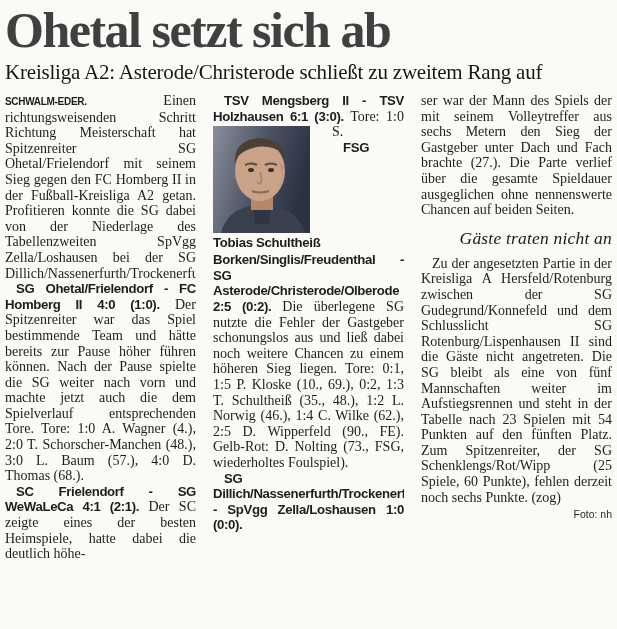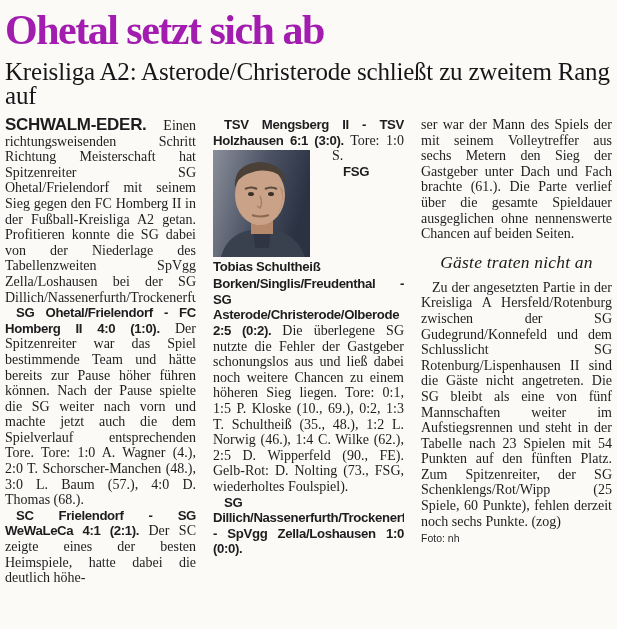--- a/index.html
+++ b/index.html
@@ -5,65 +5,65 @@
   html,body{margin:0;padding:0;}
   body{
     width:617px;height:629px;overflow:hidden;
     background:#fbfaf6;color:#1d1d1f;
     font-family:"Liberation Serif", serif;
     -webkit-font-smoothing:antialiased;
   }
   .page{padding:3px 5px 0 5px;}
   .headline{
     font-family:"Liberation Serif", serif;
-    font-size:42px;line-height:54px;font-weight:bold;
-    letter-spacing:-1.5px;margin:0 0 3px 0;color:#a21caf;
+    font-size:50px;line-height:54px;font-weight:bold;
+    letter-spacing:-1.5px;margin:0 0 3px 0;color:#404040;
   }
   .subheadline{
     font-family:"Liberation Serif", serif;
-    font-size:25px;line-height:24px;font-weight:normal;
+    font-size:21px;line-height:24px;font-weight:normal;
     margin:0 0 9px 0;color:#17171a;letter-spacing:-0.2px;
   }
   .columns{
     display:flex;gap:17px;height:533px;overflow:hidden;
   }
   .col{
     flex:1 1 0;min-width:0;overflow:hidden;
     font-size:14px;line-height:15.6px;text-align:justify;
   }
   .col p{margin:0;}
   p.indent{text-indent:11px;}
   .lead-in{
     font-family:"Liberation Sans", sans-serif;
-    font-weight:bold;font-size:17px;letter-spacing:-0.3px;margin-top:23px;
+    font-weight:bold;font-size:10px;letter-spacing:-0.3px;margin-top:23px;
   }
   .match-head{
     font-family:"Liberation Sans", sans-serif;
     font-weight:bold;font-size:13.2px;letter-spacing:-0.35px;
   }
   .photo-wrap{
     float:left;width:111px;margin:2px 8px 2px 0;
     display:block;text-indent:0;
   }
   .photo-frame{display:block;width:97px;height:107px;}
   .photo-caption{
     display:block;
     font-family:"Liberation Sans", sans-serif;
     font-weight:bold;font-size:13.2px;line-height:15px;
     padding-top:2px;text-align:left;letter-spacing:-0.3px;
   }
   .crosshead{
     font-family:"Liberation Serif", serif;
     font-style:italic;font-size:17.5px;line-height:20px;
-    font-weight:normal;margin:10px 0 8px 0;text-align:center;
+    font-weight:normal;margin:10px 0 8px 0;text-align:right;
     letter-spacing:0.2px;color:#1a1a1c;
   }
   .photo-credit{
     font-family:"Liberation Sans", sans-serif;
-    font-size:10.5px;line-height:13px;
+    font-size:10.5px;line-height:13px;text-align:right;
     margin-top:3px;color:#2a2a2c;
   }
 </style>
 </head>
 <body>
 
 <div class="page">
 
   <h1 class="headline">Ohetal setzt sich ab</h1>
   <h2 class="subheadline">Kreisliga A2: Asterode/Christerode schließt zu zweitem Rang auf</h2>
@@ -110,20 +110,20 @@
             <path d="M66 36 Q73 48 64 66 Q71 54 70 40 Z" fill="#a87f64" opacity="0.55"></path>
           </svg>
           <span class="photo-caption">Tobias Schultheiß</span>
         </span>
       </p>
       <p class="indent"><span class="match-head">FSG Borken/Singlis/Freudenthal - SG Asterode/Christerode/Olberode 2:5 (0:2).</span><span> Die überlegene SG nutzte die Fehler der Gastgeber schonungslos aus und ließ dabei noch weitere Chancen zu einem höheren Sieg liegen. Tore: 0:1, 1:5 P. Kloske (10., 69.), 0:2, 1:3 T. Schultheiß (35., 48.), 1:2 L. Norwig (46.), 1:4 C. Wilke (62.), 2:5 D. Wipperfeld (90., FE). Gelb-Rot: D. Nolting (73., FSG, wiederholtes Foulspiel).</span></p>
       <p class="indent"><span class="match-head">SG Dillich/Nassenerfurth/Trockenerfurth - SpVgg Zella/Loshausen 1:0 (0:0).</span></p>
     </div>
 
     <div class="col">
-      <p><span>ser war der Mann des Spiels der mit seinem Volleytreffer aus sechs Metern den Sieg der Gastgeber unter Dach und Fach brachte (61.). Die Parte verlief über die gesamte Spieldauer ausgeglichen ohne nennenswerte Chancen auf beiden Seiten.</span></p>
+      <p><span>ser war der Mann des Spiels der mit seinem Volleytreffer aus sechs Metern den Sieg der Gastgeber unter Dach und Fach brachte (27.). Die Parte verlief über die gesamte Spieldauer ausgeglichen ohne nennenswerte Chancen auf beiden Seiten.</span></p>
       <h3 class="crosshead">Gäste traten nicht an</h3>
       <p class="indent"><span>Zu der angesetzten Partie in der Kreisliga A Hersfeld/Rotenburg zwischen der SG Gudegrund/Konnefeld und dem Schlusslicht SG Rotenburg/Lispenhausen II sind die Gäste nicht angetreten. Die SG bleibt als eine von fünf Mannschaften weiter im Aufstiegsrennen und steht in der Tabelle nach 23 Spielen mit 54 Punkten auf den fünften Platz. Zum Spitzenreiter, der SG Schenklengs/Rot/Wipp (25 Spiele, 60 Punkte), fehlen derzeit noch sechs Punkte. (zog)</span></p>
       <div class="photo-credit">Foto: nh</div>
     </div>
 
   </div>
 </div>
 
 </body></html>

